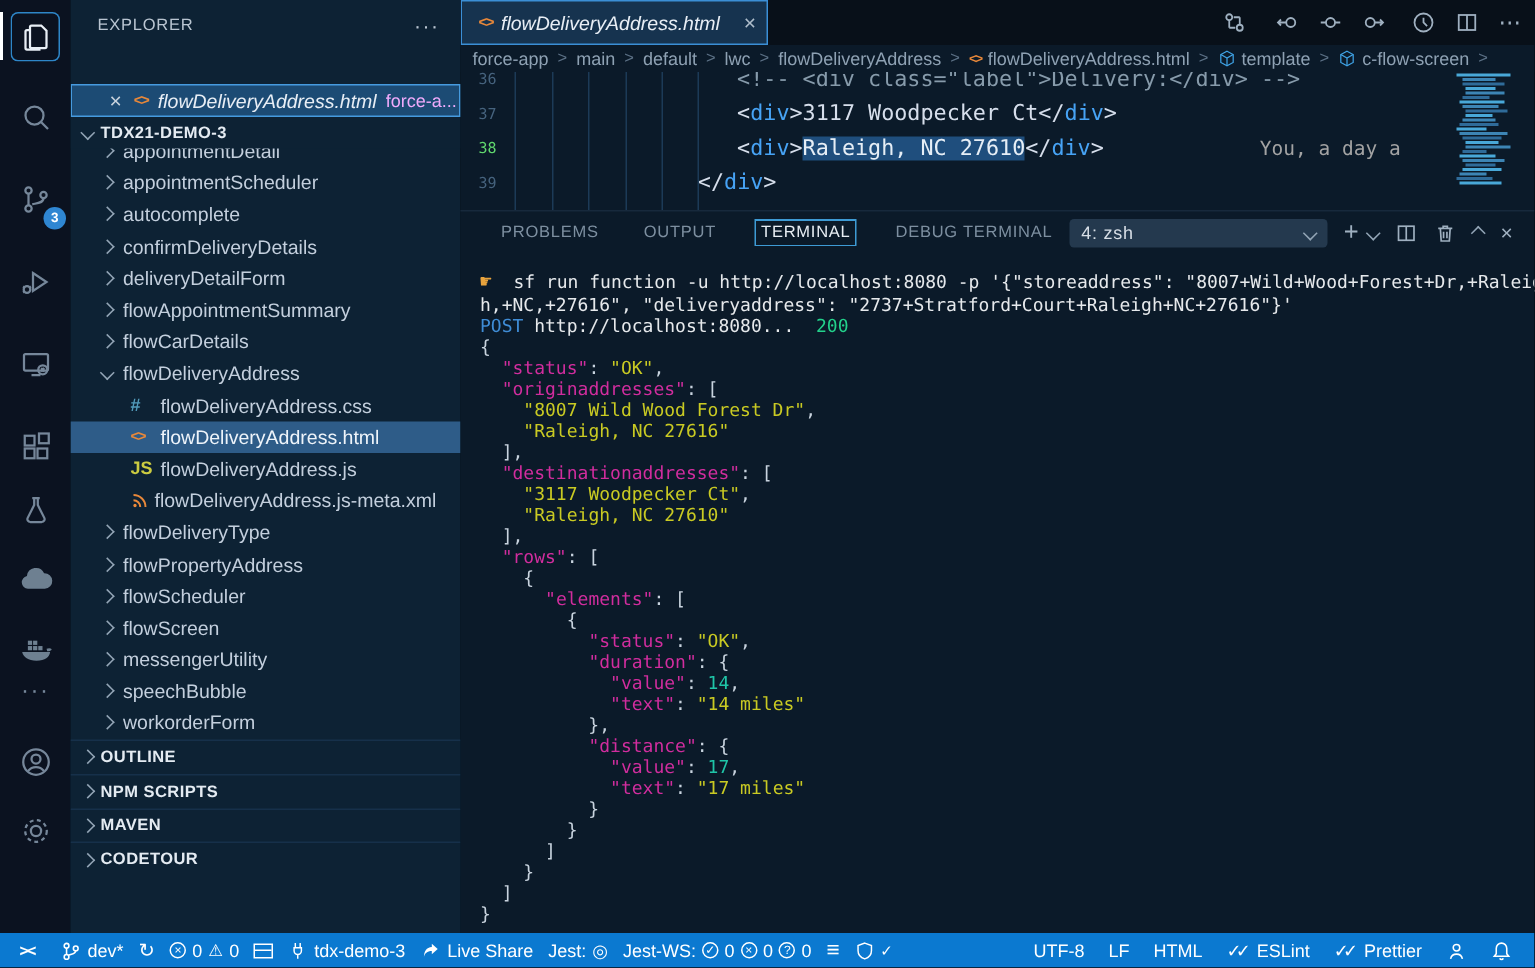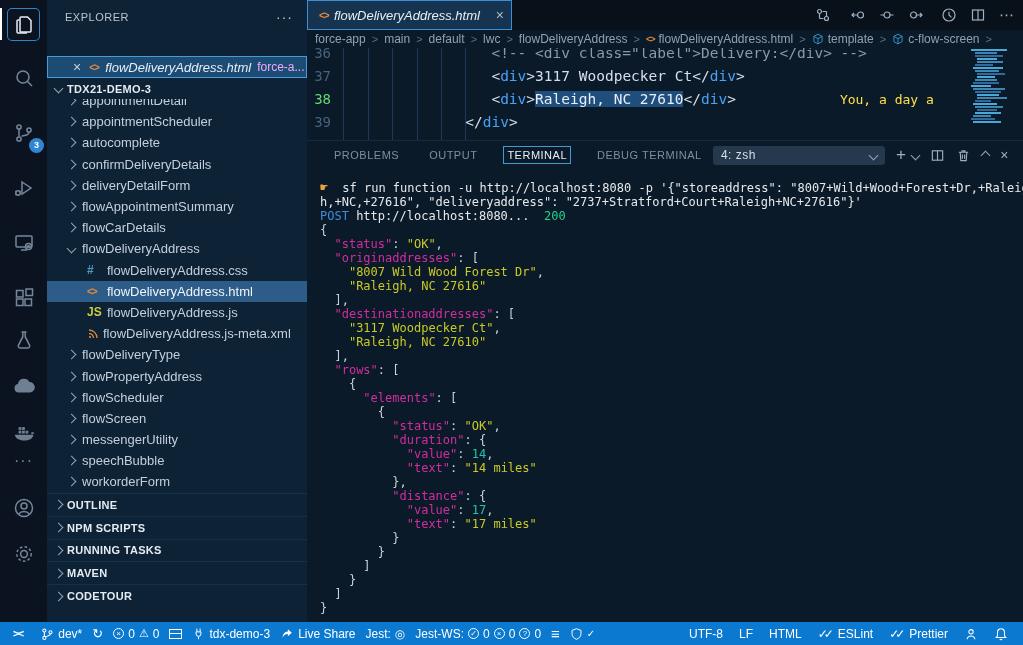--- a/index.html
+++ b/index.html
@@ -56,26 +56,26 @@
   .tab-actions svg{stroke:#9fb0c0;fill:none;stroke-width:1.2;}
   .ta-more{color:#9fb0c0;font-size:15px;letter-spacing:1px;}
   .breadcrumb{position:absolute;top:30px;left:0;right:0;height:18px;background:#0b1a29;z-index:2;display:flex;align-items:center;gap:6px;font-size:12px;color:#8ea1b3;padding-left:8px;white-space:nowrap;overflow:hidden;}
   .bc-item{display:flex;align-items:center;gap:4px;}
   .bc-sep{color:#5b7085;font-size:11px;}
   .bc-html{color:#e8883a;font-size:9px;font-weight:bold;letter-spacing:-1px;}
   
   .editor{position:absolute;top:42px;left:0;right:0;height:98px;overflow:hidden;}
   .iguide{position:absolute;top:0;bottom:0;width:1px;background:#1c3a57;}
   .code-line{display:flex;height:23px;line-height:23px;font-family:"DejaVu Sans Mono",monospace;font-size:14.5px;white-space:pre;}
-  .ln{width:24px;text-align:right;color:#46637e;flex:none;margin-right:12px;font-size:14px;}
+  .ln{width:24px;text-align:right;color:#46637e;flex:none;margin-right:12px;font-size:10px;}
   .ln.active{color:#61d96e;}
   .code{white-space:pre;}
   .cs-p{color:#d6deeb;} .cs-br{color:#d6deeb;} .cs-tg{color:#47a3f5;}
   .cs-com{color:#879bab;} .cs-sel{color:#e6eef6;background:#1f4e7d;}
-  .cs-blame{color:#fde047;margin-left:104px;font-size:13px;}
+  .cs-blame{color:#a3a3a3;margin-left:104px;font-size:13px;}
   .minimap{position:absolute;right:10px;top:4px;width:42px;}
   .mm-bar{height:2px;margin-bottom:1px;}
   
   .panel{position:absolute;top:140px;left:0;right:0;bottom:0;background:#0b1a29;border-top:1px solid #17293c;}
   .panel-tabs{position:absolute;top:0;left:0;right:0;height:28px;display:flex;align-items:center;font-size:11px;letter-spacing:.5px;color:#7d8fa0;}
   .ptab{margin-left:24px;padding:2px 3px;}
   .ptab.active{color:#e8eef4;box-shadow:0 0 0 1px #3e9bd5;}
   .panel-right{margin-left:auto;display:flex;align-items:center;gap:11px;padding-right:14px;}
   .shell-select{width:172px;height:19px;background:#24394e;border-radius:3px;display:flex;align-items:center;font-size:12px;color:#d7dee6;padding:0 8px;box-sizing:border-box;}
   .shell-select .cv{margin-left:auto;}
@@ -285,24 +285,20 @@
         </div>
       </div>
     <div class="bottom-secs" id="bottom-secs">
         <div class="sec-h">
           <span class="cv"></span>
           <span>OUTLINE</span>
         </div>
         <div class="sec-h">
           <span class="cv"></span>
           <span>NPM SCRIPTS</span>
-        </div>
-        <div class="sec-h">
-          <span class="cv"></span>
-          <span>RUNNING TASKS</span>
         </div>
         <div class="sec-h">
           <span class="cv"></span>
           <span>MAVEN</span>
         </div>
         <div class="sec-h">
           <span class="cv"></span>
           <span>CODETOUR</span>
         </div>
       </div>

